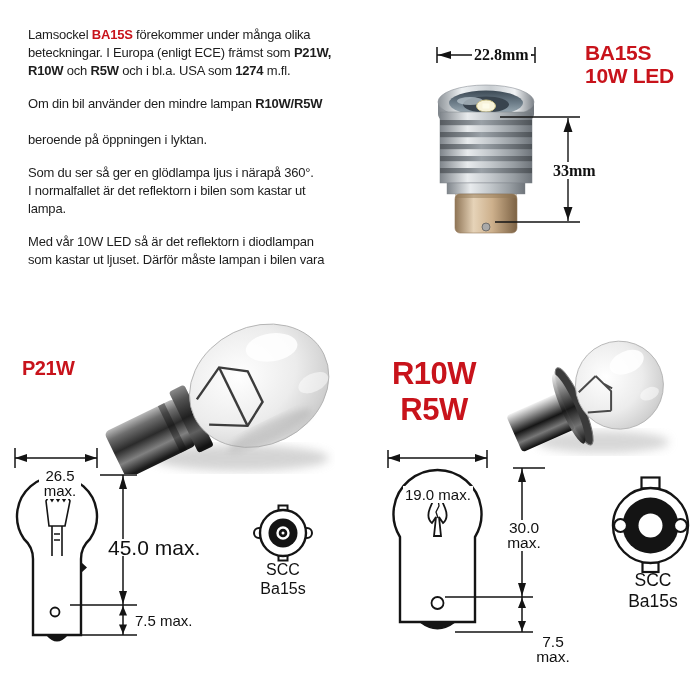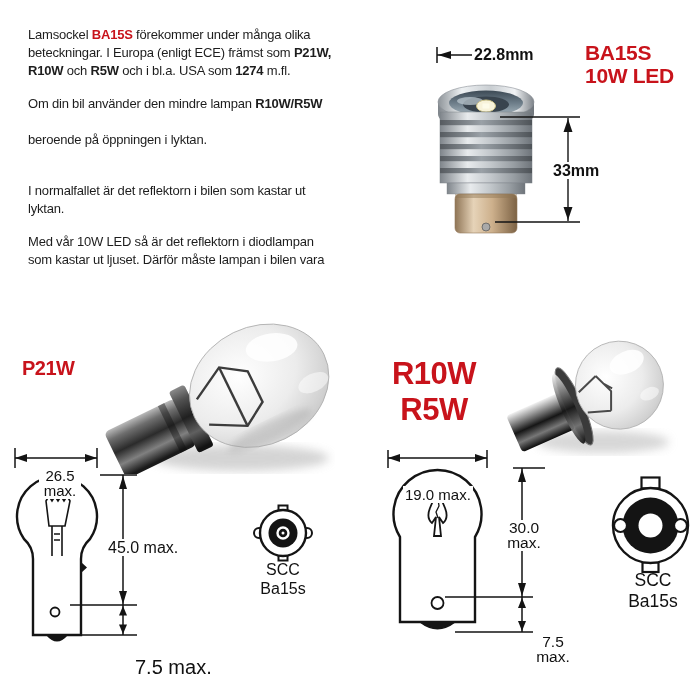--- a/index.html
+++ b/index.html
@@ -11,37 +11,37 @@
   .b{font-weight:700;}
   .red{color:#c8131b;}
   
   .heading-red{position:absolute;color:#c8131b;font-weight:700;}
   #p21w-heading{left:22px;top:357px;font-size:20px;letter-spacing:-0.5px;}
   #r10w-heading{left:386px;top:356px;width:96px;text-align:center;font-size:31px;line-height:36px;letter-spacing:-0.5px;}
   #led-title{left:585px;top:41px;font-size:21px;line-height:23px;letter-spacing:-0.3px;}
   
   .dim-label{position:absolute;background:#fff;color:#111;font-size:15px;line-height:15px;
              text-align:center;padding:1px 2px;white-space:nowrap;}
-  .dim-label.bold{font-weight:700;font-size:16px;}
+  .dim-label.bold{font-weight:700;font-size:16px;font-family:Liberation Serif, serif;}
   .two-line{line-height:14.5px;}
   
   .socket-caption{position:absolute;text-align:center;color:#111;}
   #scc-left-label{left:251px;top:560px;width:64px;font-size:16px;line-height:19px;}
   #scc-right-label{left:613px;top:570px;width:80px;font-size:17.5px;line-height:21px;}
   svg{position:absolute;display:block;}
 </style>
 </head>
 <body>
 
 <div id="canvas">
 
   <div id="intro">
     <p><span>Lamsockel </span><span class="b red">BA15S</span><span> förekommer under många olika</span><br><span>beteckningar. I Europa (enligt ECE) främst som </span><span class="b">P21W,</span><br><span class="b">R10W</span><span> och </span><span class="b">R5W</span><span> och i bl.a. USA som </span><span class="b">1274</span><span> m.fl.</span></p>
     <p><span>Om din bil använder den mindre lampan </span><span class="b">R10W/R5W</span><br><br><span>beroende på öppningen i lyktan.</span></p>
-    <p><br><span>I normalfallet är det reflektorn i bilen som kastar ut</span><br><span>lyktan.</span></p>
+    <p><span>Som du ser så ger en glödlampa ljus i närapå 360°.</span><br><span>I normalfallet är det reflektorn i bilen som kastar ut</span><br><span>lampa.</span></p>
     <p><span>Med vår 10W LED så är det reflektorn i diodlampan</span><br><span>som kastar ut ljuset. Därför måste lampan i bilen vara</span><br></p>
   </div>
 
   <svg id="led-svg" style="left:420px;top:30px" width="280" height="220" viewBox="0 0 280 220">
     <defs>
       <linearGradient id="gRim" x1="0" y1="0" x2="1" y2="0">
         <stop offset="0" stop-color="#8e9499"></stop>
           <stop offset="0.25" stop-color="#eef1f3"></stop>
         <stop offset="0.55" stop-color="#c9ced2"></stop>
           <stop offset="0.8" stop-color="#f0f2f4"></stop>
@@ -176,22 +176,22 @@
       <polygon points="115,161 111,148 119,148" stroke="none"></polygon>
       <path d="M62,162 H129 M47,192 H129 M115,162 V192" fill="none"></path>
       <polygon points="115,163 111,172.5 119,172.5" stroke="none"></polygon>
       <polygon points="115,191 111,181.5 119,181.5" stroke="none"></polygon>
     </g>
   </svg>
   <div class="dim-label two-line" style="left:39px;top:468px;width:38px;">
     <div>26.5</div>
     <div>max.</div>
   </div>
-  <div class="dim-label" style="left:106px;top:539px;font-size:16px;">45.0 max.</div>
-  <div class="dim-label" style="left:133px;top:612px;font-size:20px;margin-top:47px;">7.5 max.</div>
+  <div class="dim-label" style="left:106px;top:539px;font-size:21px;">45.0 max.</div>
+  <div class="dim-label" style="left:133px;top:612px;font-size:15px;">7.5 max.</div>
 
   <svg id="scc-left-svg" style="left:248px;top:498px" width="70" height="70" viewBox="0 0 70 70">
     <g stroke="#141414" fill="#fff">
       <circle cx="11" cy="35" r="5" stroke-width="2"></circle>
       <circle cx="59" cy="35" r="5" stroke-width="2"></circle>
       <rect x="30.5" y="7.5" width="9" height="6" stroke-width="2"></rect>
       <rect x="30.5" y="56.5" width="9" height="6" stroke-width="2"></rect>
       <circle cx="35" cy="35" r="23" stroke-width="2.4"></circle>
       <circle cx="35" cy="35" r="14.5" fill="#141414" stroke="none"></circle>
       <circle cx="35" cy="35" r="5.5" fill="none" stroke="#ffffff" stroke-width="2.4"></circle>

